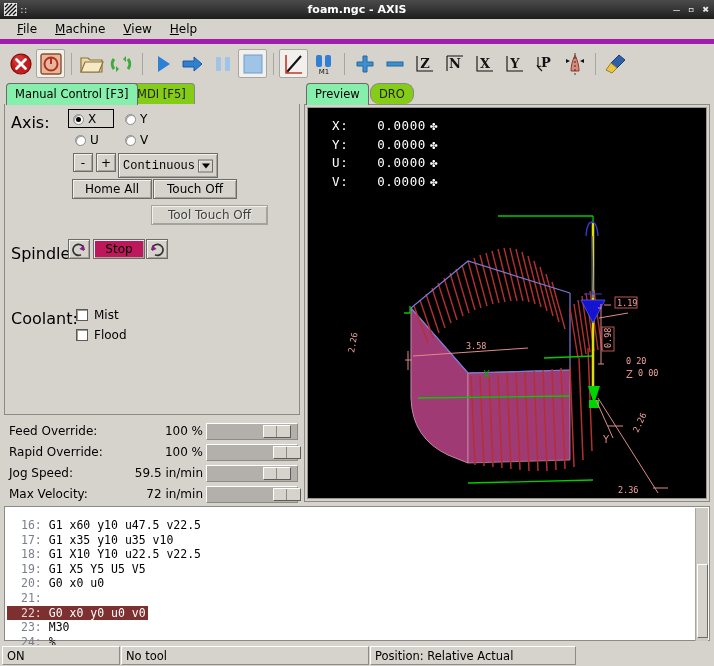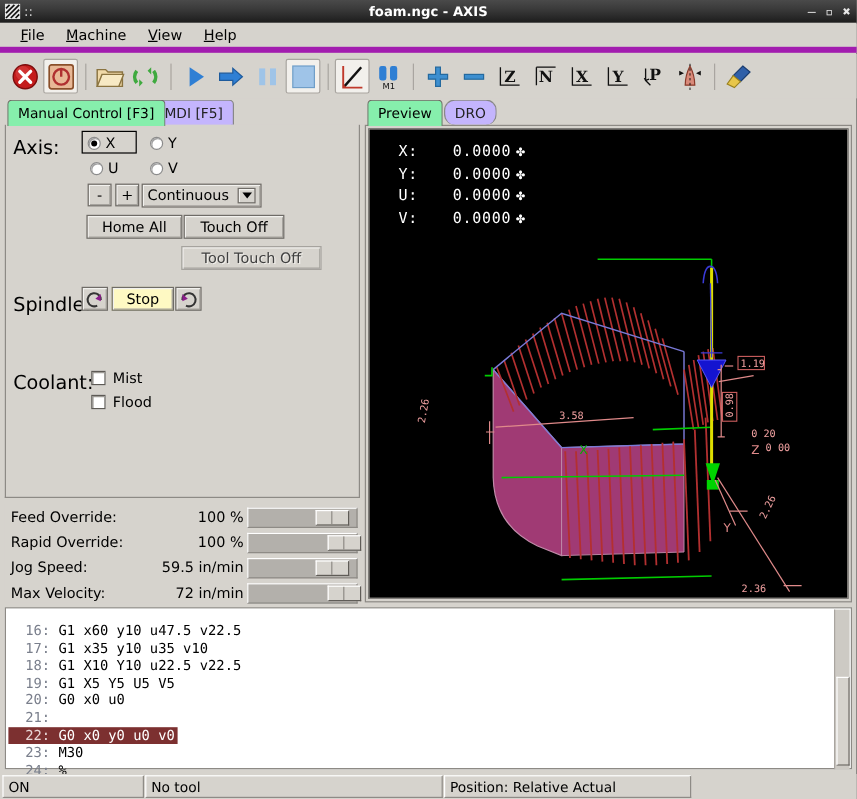--- a/index.html
+++ b/index.html
@@ -33,21 +33,21 @@
   .tbtn.framed{border:1px solid #a9a5a0;background:#f2f0ec;}
   .tsep{width:1px;height:22px;background:#a9a5a0;margin:0 5px;}
   .tbtn svg{display:block;}
 
   
   .tabstrip{position:absolute;height:22px;}
   .tab{position:absolute;top:0;height:21px;line-height:20px;padding:0 8px;font-size:11.5px;
     border:1px solid #888;border-bottom:none;border-radius:4px 4px 0 0;background:#c8c5bf;
     box-sizing:border-box;white-space:nowrap;}
   .tab.active{background:#86efac;border-color:#6e6b66;z-index:3;height:22px;line-height:21px;font-weight:normal;}
-  .tab.inact{background:#c4b5fd;color:#222;}
+  .tab.inact{background:#84cc16;color:#222;}
 
   
   .leftpanel{position:absolute;left:4px;top:104px;width:296px;height:311px;background:#d6d3cd;
     border:1px solid #8d8a85;border-top:none;box-sizing:border-box;}
   .lbl{position:absolute;font-size:16px;color:#000;}
   .radio{position:absolute;display:flex;align-items:center;gap:4px;font-size:12px;}
   .radio .dot{width:11px;height:11px;border-radius:50%;background:#fff;
     border:1px solid #8c8c8c;box-shadow:inset 1px 1px 0 #a0a0a0;box-sizing:border-box;position:relative;}
   .radio.sel .dot::after{content:"";position:absolute;left:2px;top:2px;width:5px;height:5px;border-radius:50%;background:#000;}
   .focusbox{position:absolute;border:1px solid #000;box-sizing:border-box;}
@@ -318,39 +318,39 @@
       <span class="dot"></span>
       <span>U</span>
     </div>
     <div class="radio" style="left:120px;top:29px;">
       <span class="dot"></span>
       <span>V</span>
     </div>
 
     <div class="btn" style="left:68px;top:49px;width:20px;height:19px;">-</div>
     <div class="btn" style="left:91px;top:49px;width:20px;height:19px;">+</div>
-    <div class="combo" style="left:113px;top:49px;width:100px;height:20px;">
+    <div class="combo" style="left:113px;top:49px;width:100px;height:25px;font-family:Liberation Mono, monospace;">
       <span>Continuous</span>
       <span class="arrow">
           <i></i>
         </span>
     </div>
 
     <div class="btn" style="left:67px;top:75px;width:80px;height:20px;">Home All</div>
     <div class="btn" style="left:148px;top:75px;width:84px;height:20px;">Touch Off</div>
     <div class="btn dis" style="left:146px;top:101px;width:117px;height:20px;">Tool Touch Off</div>
 
     <div class="lbl" style="left:6px;top:140px;">Spindle:</div>
     <div class="spbtn" style="left:63px;top:135px;">
       <svg width="16" height="15" viewBox="0 0 16 15">
         <path d="M13 8 a5.5 5.5 0 1 0 -3 4.7" fill="none" stroke="#333" stroke-width="1.7"></path>
         <path d="M13 3 L13 9 L8.5 7 Z" fill="#8a1d8a"></path>
       </svg>
     </div>
-    <div class="btn" style="left:88px;top:135px;width:52px;height:20px;background:#fef9c3;">Stop</div>
+    <div class="btn" style="left:88px;top:135px;width:52px;height:20px;background:#be185d;">Stop</div>
     <div class="spbtn" style="left:141px;top:135px;">
       <svg width="16" height="15" viewBox="0 0 16 15">
         <path d="M3 8 a5.5 5.5 0 1 1 3 4.7" fill="none" stroke="#333" stroke-width="1.7"></path>
         <path d="M3 3 L3 9 L7.5 7 Z" fill="#8a1d8a"></path>
       </svg>
     </div>
 
     <div class="lbl" style="left:6px;top:205px;">Coolant:</div>
     <div class="chk" style="left:71px;top:204px;">
       <span class="box"></span>

